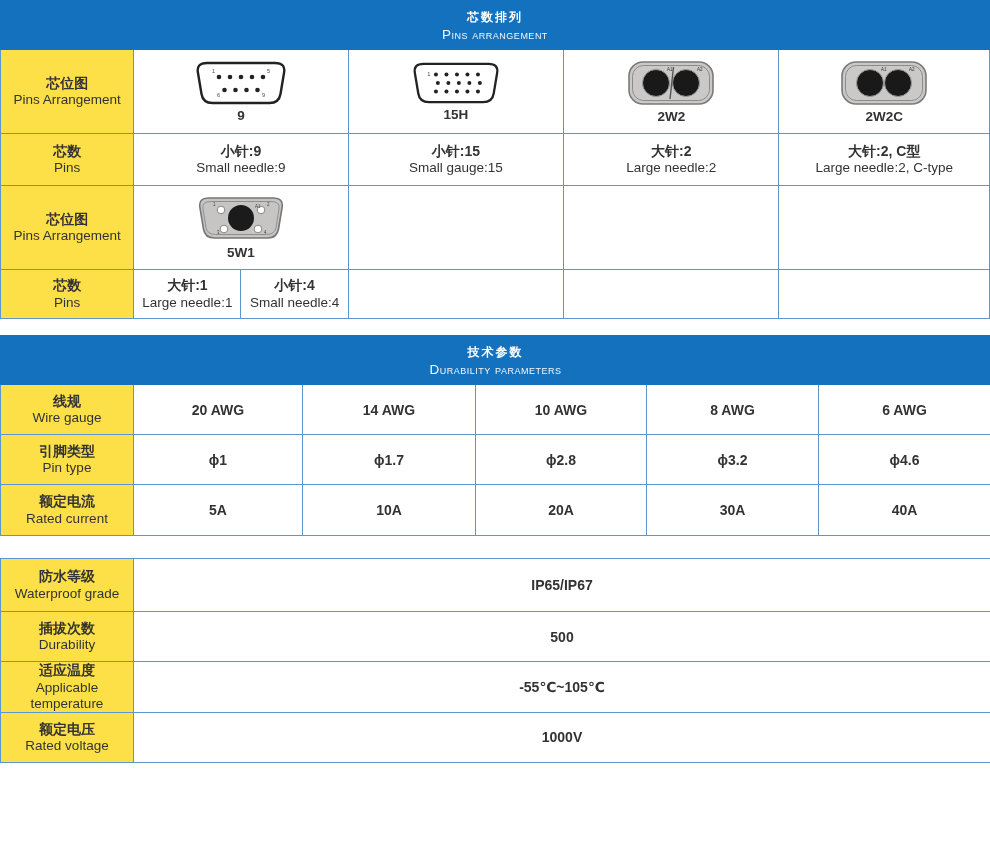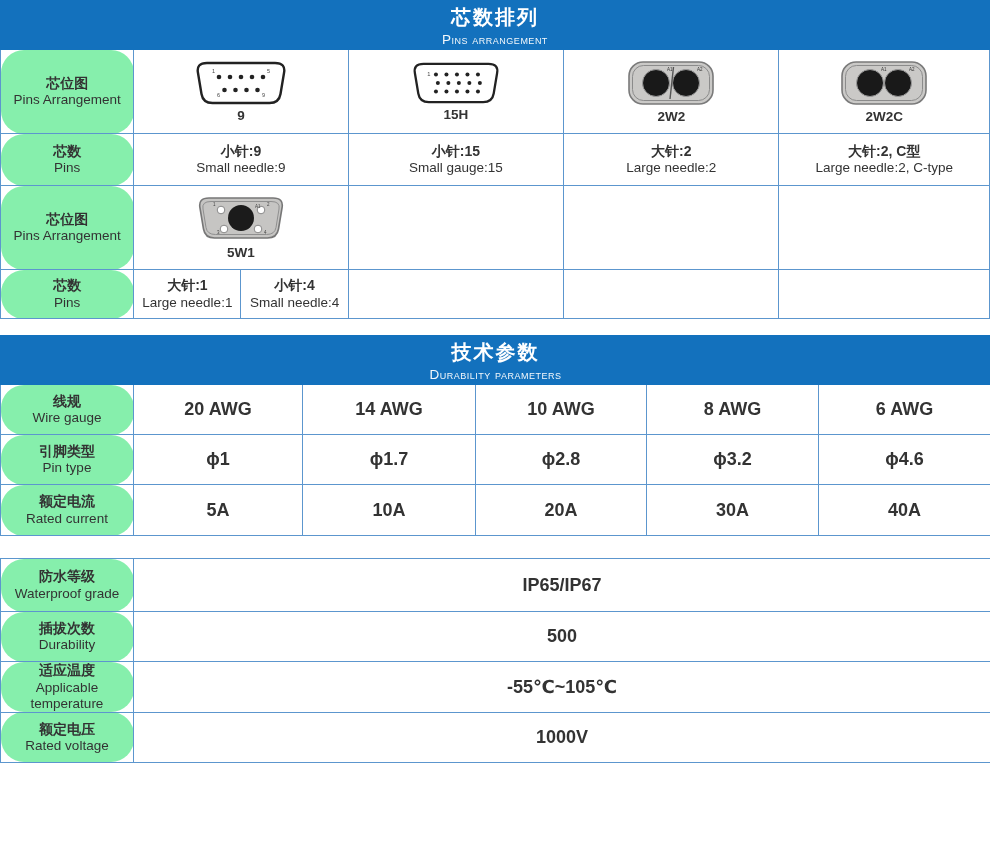--- a/index.html
+++ b/index.html
@@ -3,26 +3,26 @@
 <meta charset="utf-8">
 <style>
   html,body{margin:0;padding:0;background:#fff;}
   body{font-family:"Liberation Sans","DejaVu Sans",sans-serif;color:#333;}
   .page{width:990px;}
   table{border-collapse:collapse;table-layout:fixed;width:990px;}
   td{border:1px solid #5c96ce;text-align:center;vertical-align:middle;padding:0;overflow:hidden;}
   .t1{margin:0 0 16px 0;}
   .t2{margin:0 0 22px 0;}
   td.hdr{background:#1371bd;border:1px solid #1371bd;height:48px;color:#fff;}
-  .hdr-zh{font-size:20px;font-weight:600;letter-spacing:2px;}
+  .hdr-zh{font-size:12px;font-weight:600;letter-spacing:2px;}
   .hdr-en{font-size:13.5px;font-variant:small-caps;letter-spacing:.5px;opacity:.95;margin-top:1px;}
-  td.lbl{background:#86efac;border-radius:23px;}
+  td.lbl{background:#fde047;}
   .zh{font-size:14px;font-weight:700;line-height:1.25;}
   .en{font-size:13.5px;font-weight:400;line-height:1.2;}
-  .val{font-size:18px;font-weight:600;}
+  .val{font-size:14px;font-weight:600;}
   .cap{font-size:13.5px;font-weight:600;margin-top:3px;}
   .conn{display:flex;flex-direction:column;align-items:center;justify-content:center;}
   tr.h83 td{height:83px;}
   tr.h51 td{height:51px;}
   tr.h48 td{height:48px;}
   tr.h52 td{height:52px;}
   tr.h49 td{height:49px;}
   tr.h50 td{height:50px;}
   svg{display:block;}
 </style>

